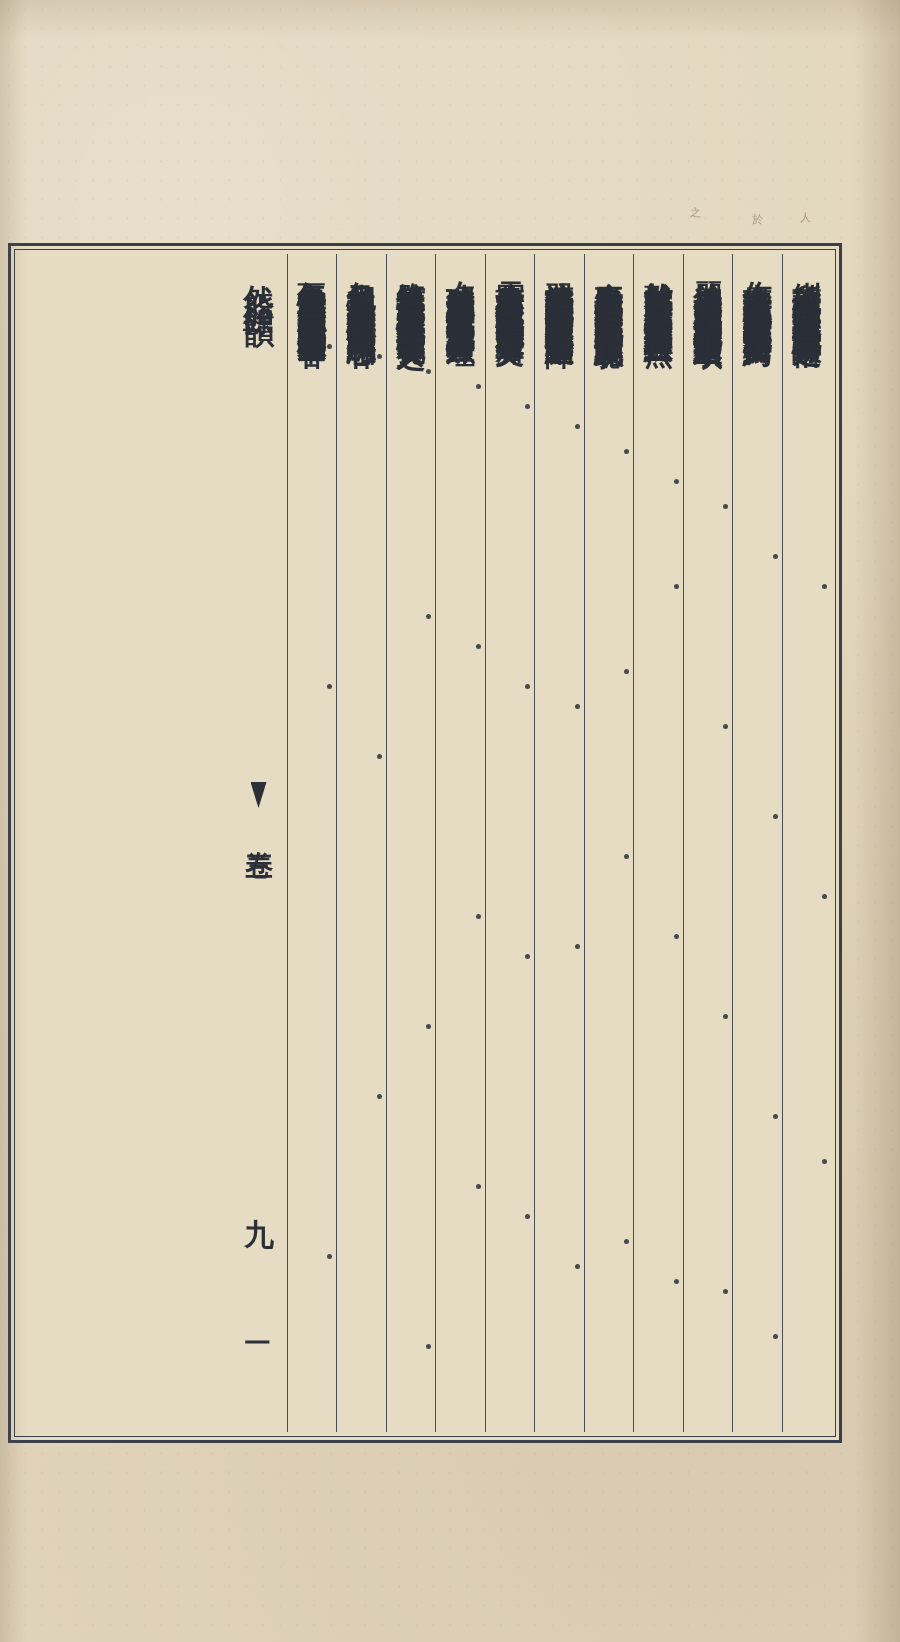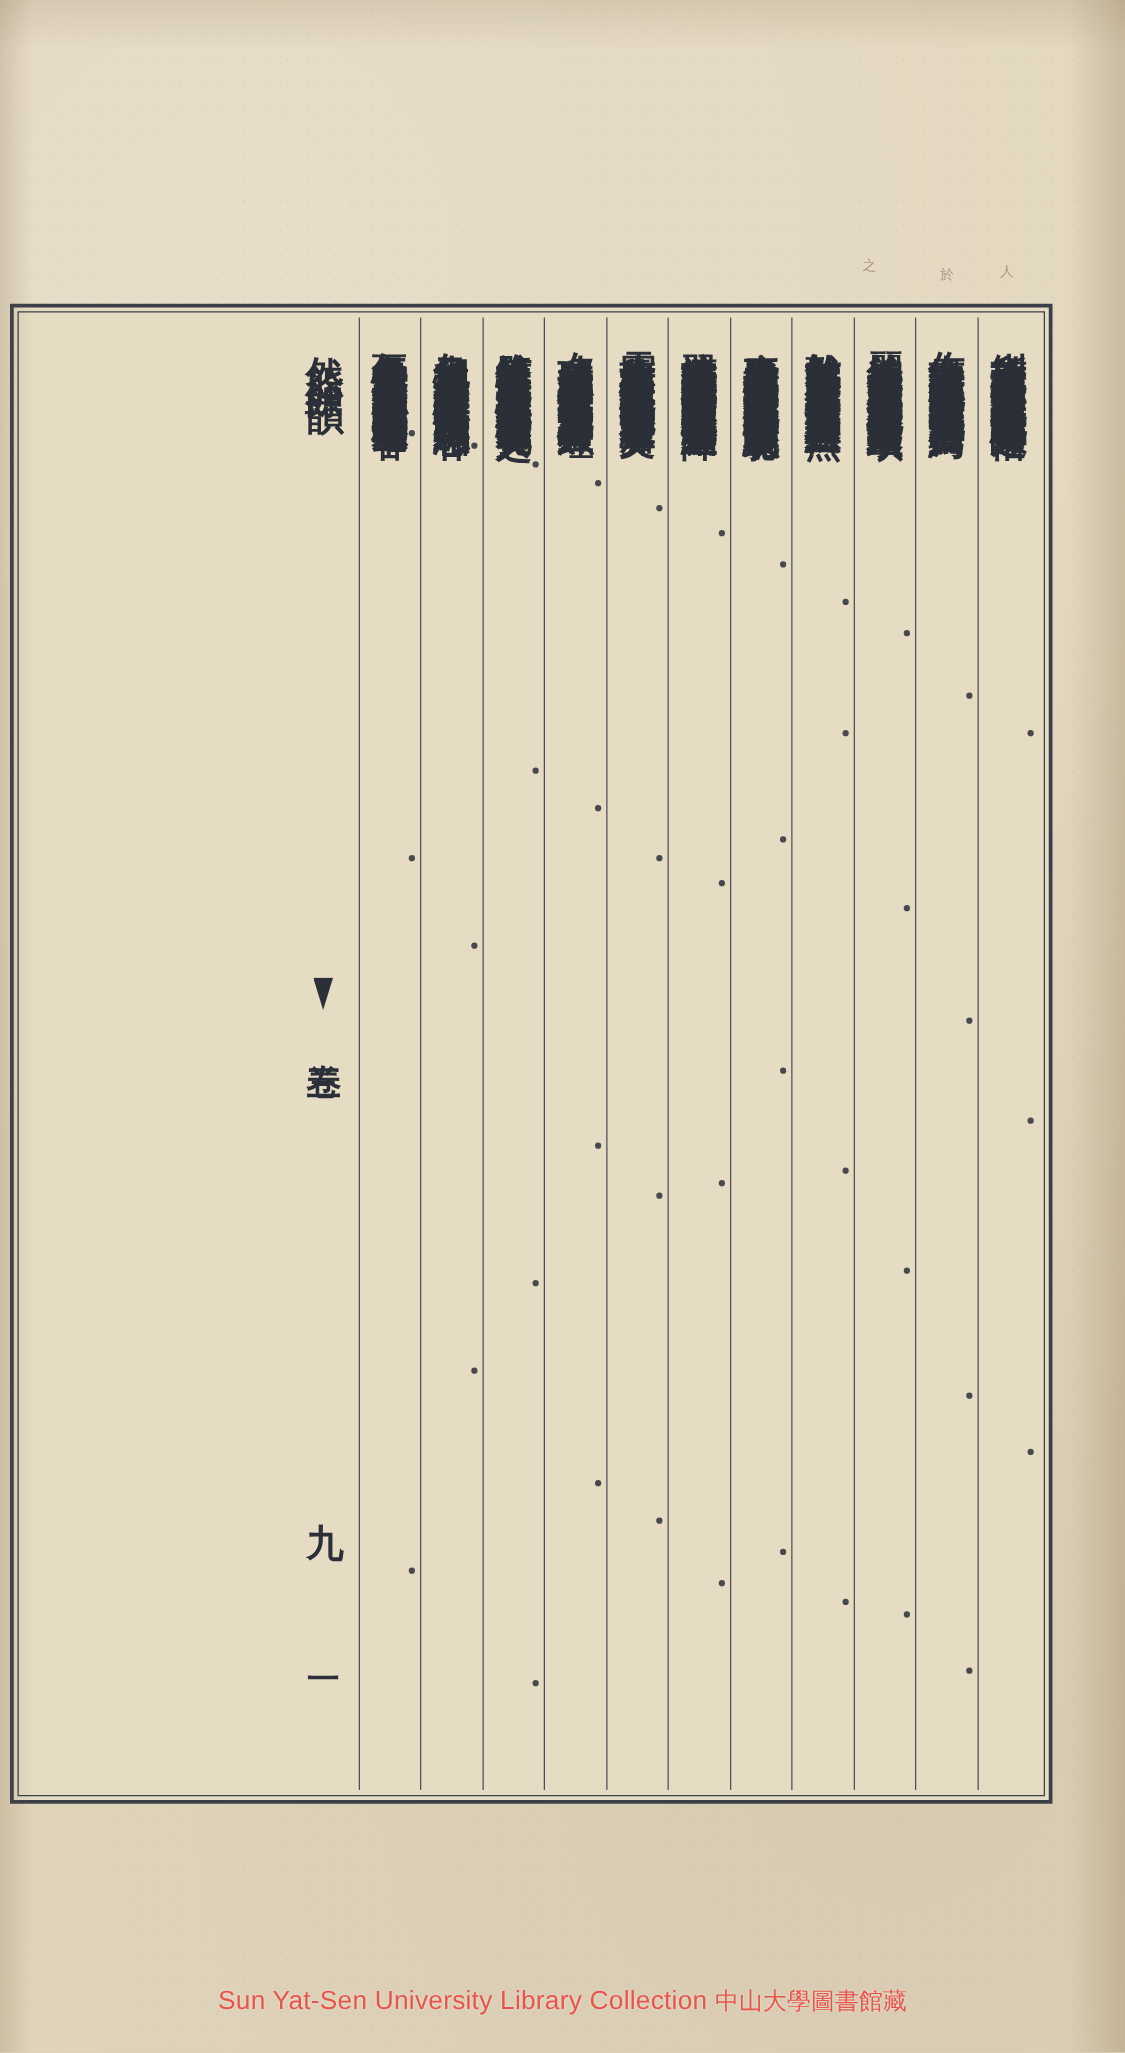--- a/index.html
+++ b/index.html
@@ -316,17 +316,13 @@
         <div class="page-num" style="top:1075px; font-size:26px;">一</div>
       </div>
 
     </div>
   </div>
 
   <div id="edge-shadow-right"></div>
   <div id="edge-shadow-left"></div>
   <div id="edge-shadow-top"></div>
 
-  <div id="watermark">
-    <span>Sun Yat-Sen University Library Collection</span>
-    <span class="cn">中山大學圖書館藏</span>
-  </div>
 </div>
 
 </body></html>

